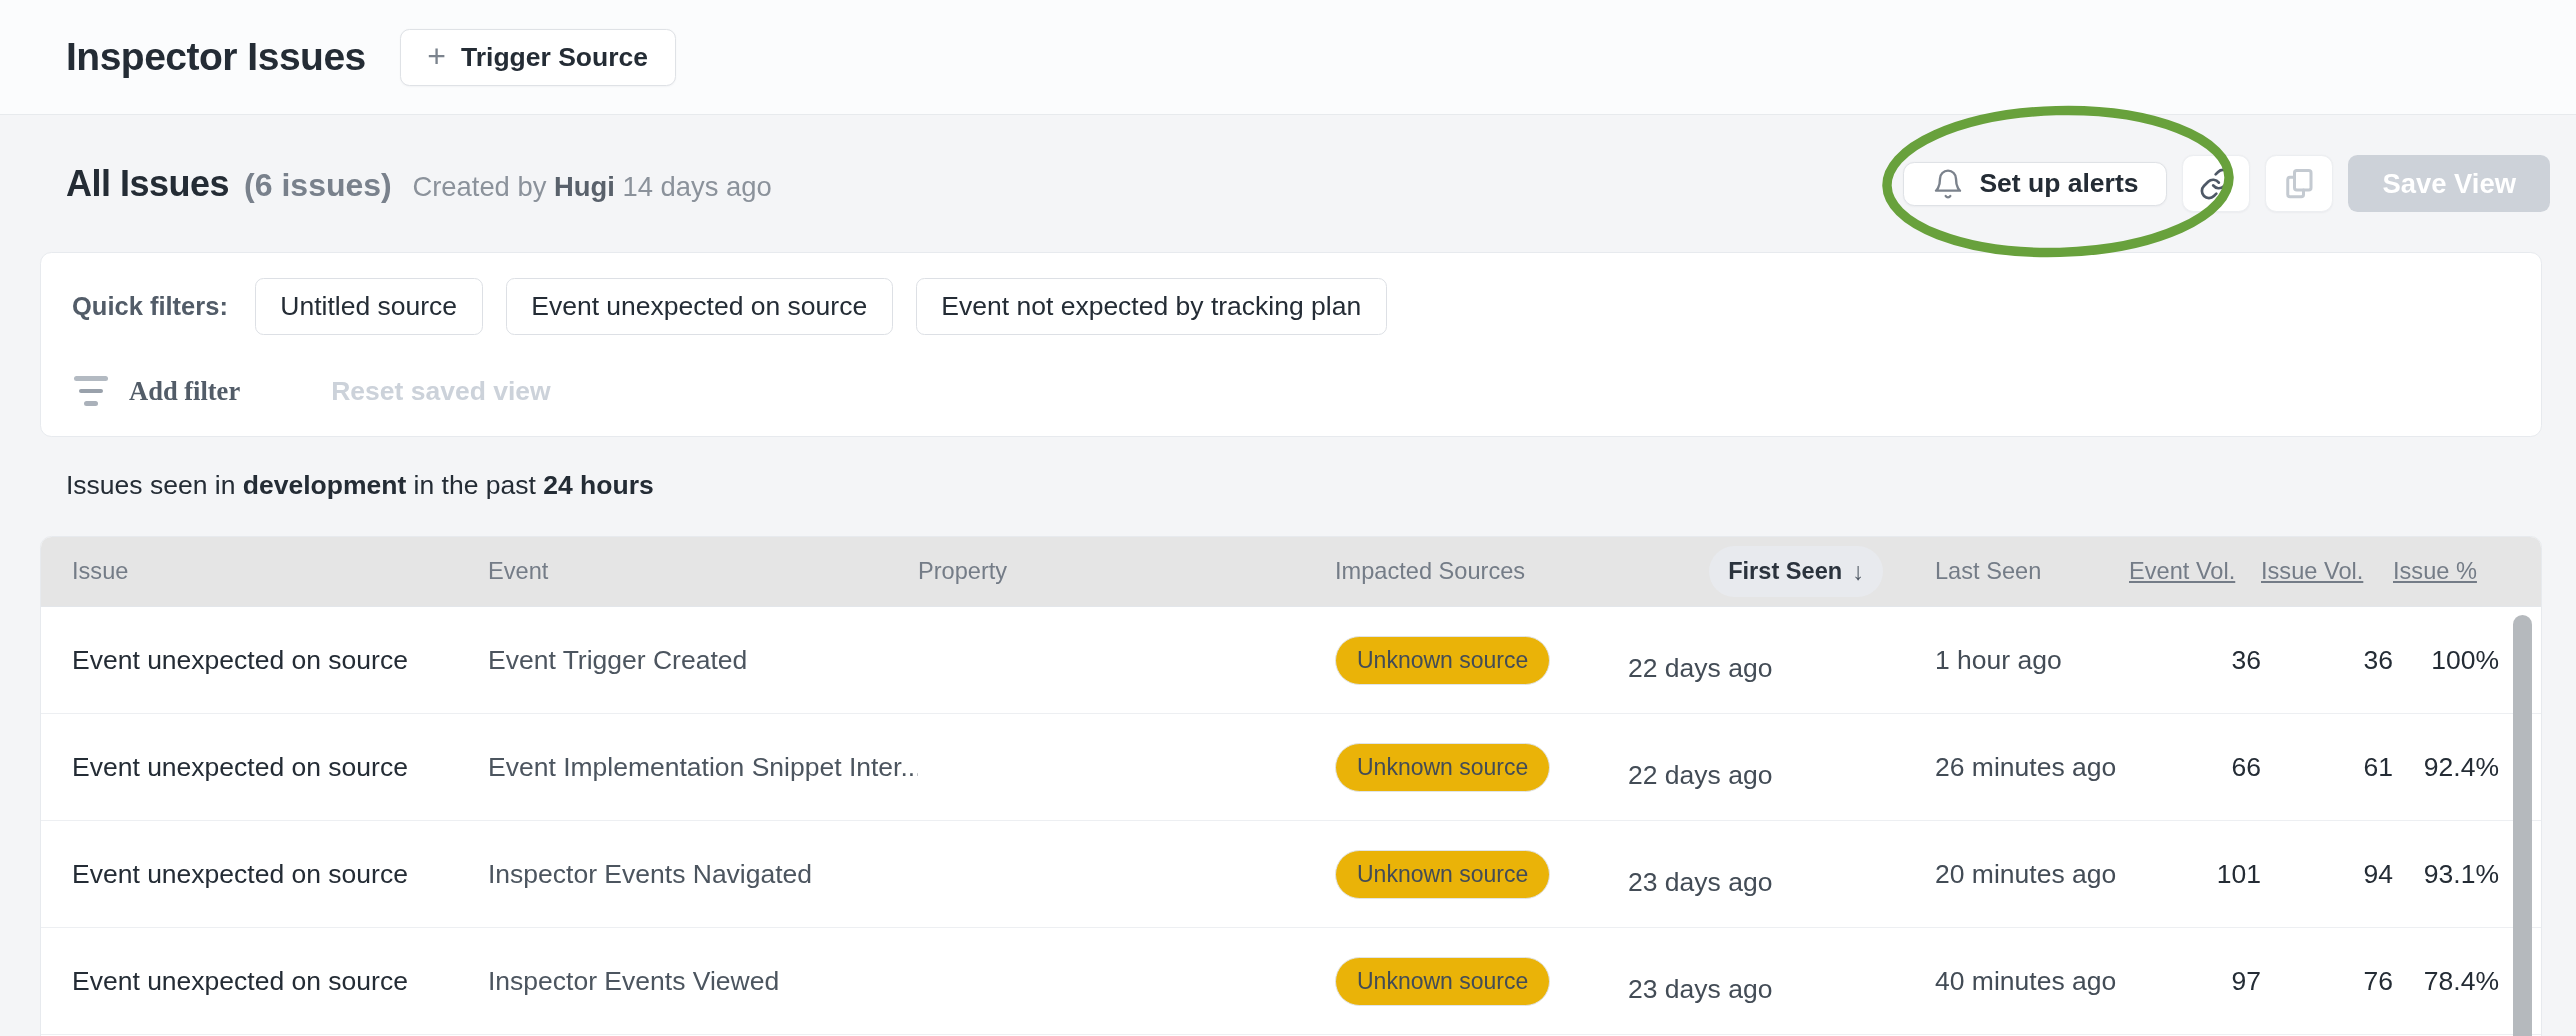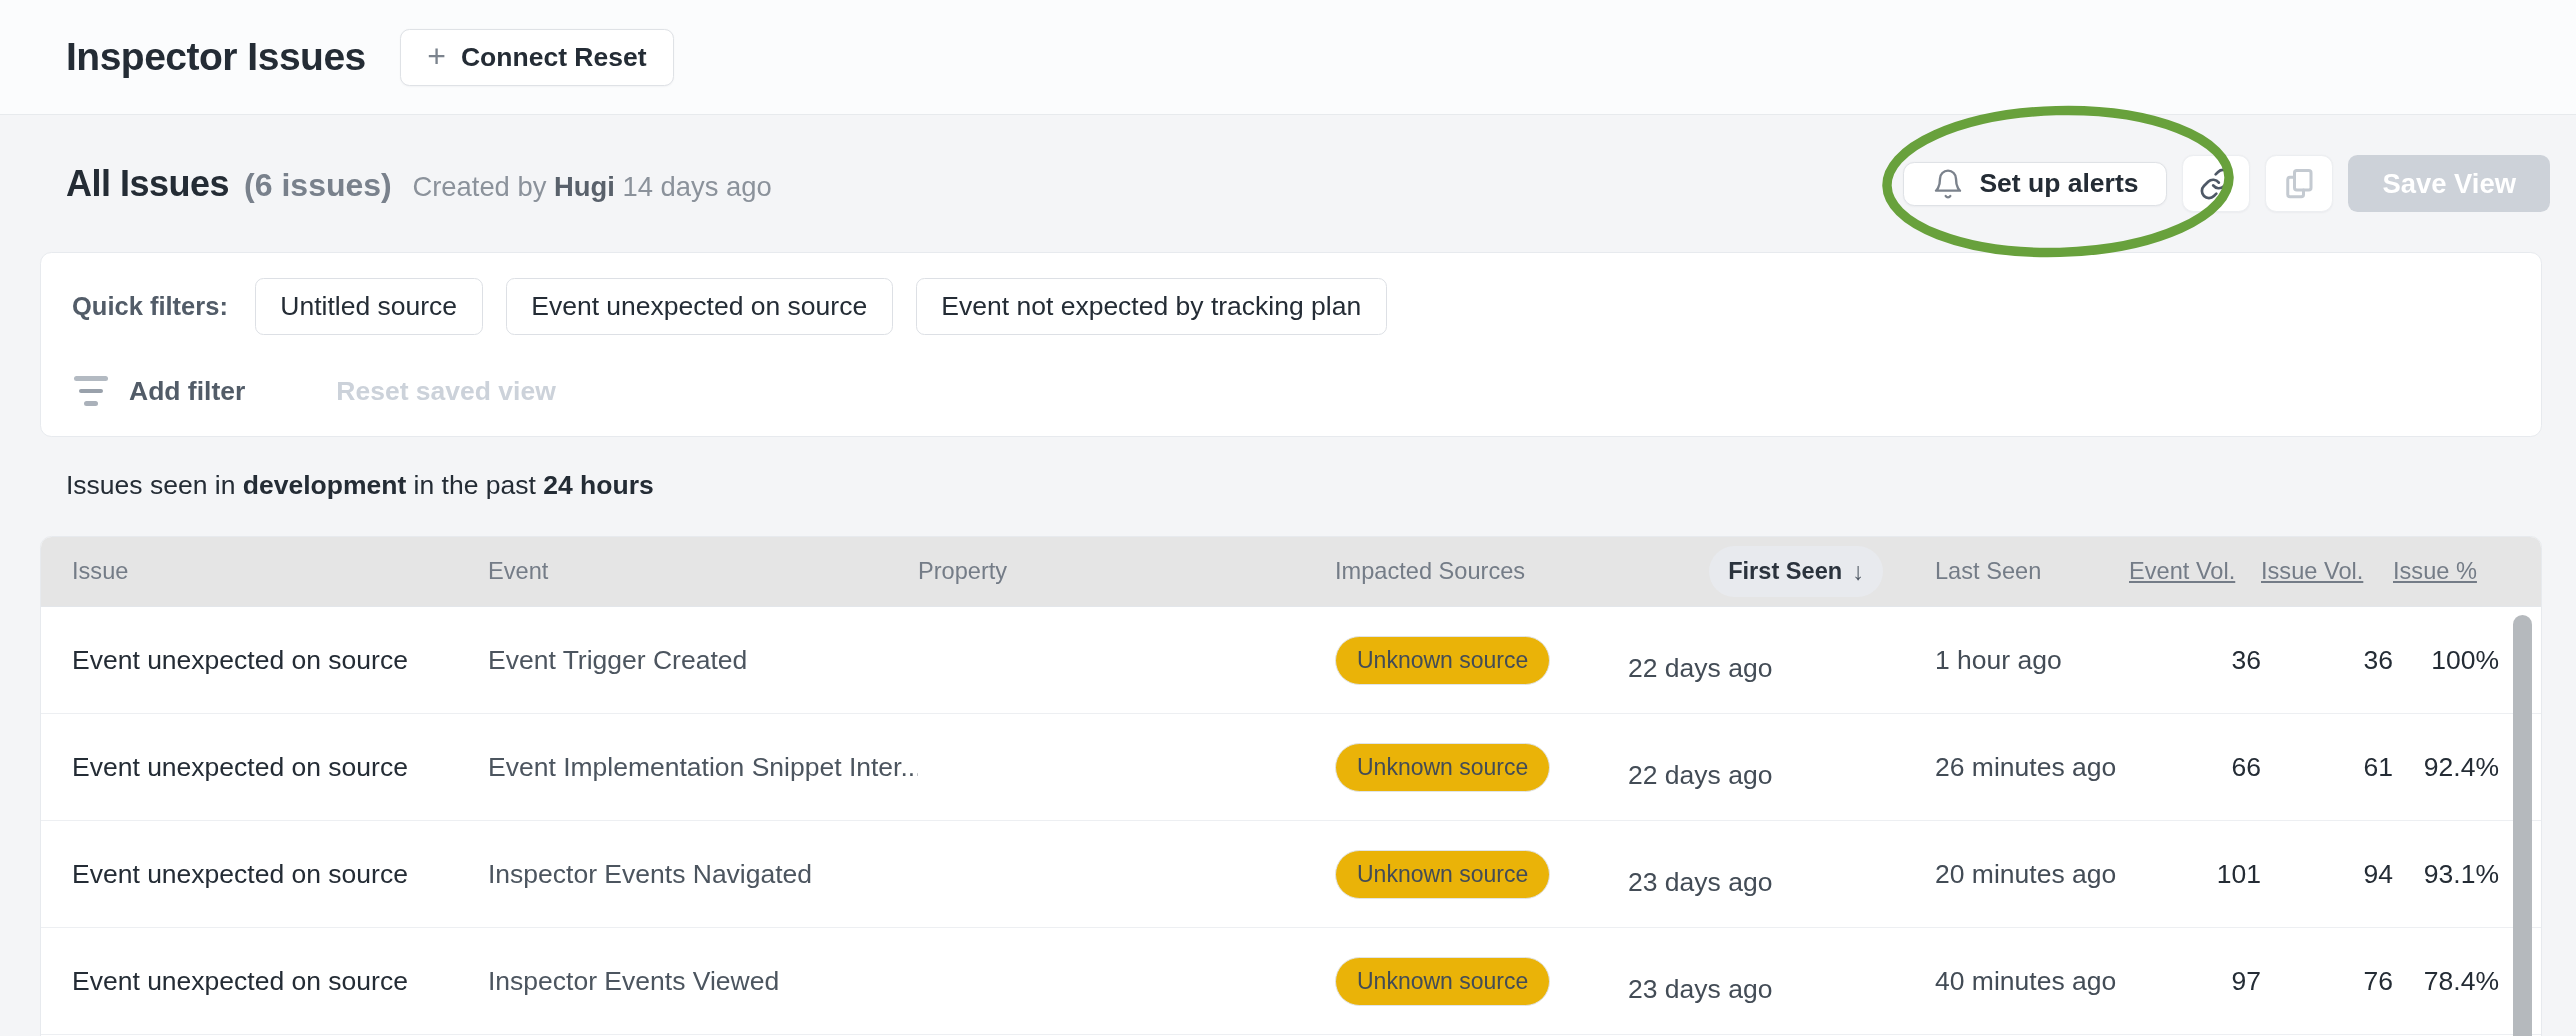--- a/index.html
+++ b/index.html
@@ -58,21 +58,21 @@
     height:57px; padding:0 24.6px; font-size:26.5px; color:#242c35; font-weight:400;
     background:#fff; border:1.9px solid #dde0e5; border-radius:8.5px; white-space:nowrap;
     display:inline-flex; align-items:center; cursor:pointer;
   }
   .af-row { display:flex; align-items:center; gap:19px; margin-top:28px; height:57px; }
   .filter-icon { display:inline-flex; flex-direction:column; align-items:center; gap:7.6px; width:38px; }
   .filter-icon span { display:block; height:4.7px; border-radius:2.8px; background:#99a1ab; }
   .filter-icon .f1 { width:34px; background:#b3bac2; }
   .filter-icon .f2 { width:24.6px; }
   .filter-icon .f3 { width:14px; background:#aab1ba; }
-  .add-filter-label { font-size:26.5px; font-weight:700; color:#525c68; cursor:pointer; }
+  .add-filter-label { font-size:26.5px; font-weight:700; color:#525c68; cursor:pointer;font-family:Liberation Serif, serif; }
   .reset-label { font-size:26.5px; font-weight:700; color:#ccd2da; margin-left:72px; }
 
   
   .summary { position:absolute; left:66px; top:470px; font-size:26.5px; color:#242c35; }
   .summary b { font-weight:700; }
 
   
   .table-card {
     position:absolute; left:40px; top:536px; width:2502px; height:567px;
     background:#fff; border:1.9px solid #e7eaee; border-radius:11.3px 11.3px 0 0;
@@ -120,21 +120,21 @@
 </style>
 </head>
 <body>
 
 <div class="page">
 
   <div class="topbar">
     <div class="page-title">Inspector Issues</div>
     <button class="btn connect-btn">
       <span class="plus-glyph">+</span>
-      <span>Connect Reset</span>
+      <span>Trigger Source</span>
     </button>
   </div>
 
   <div class="viewbar">
     <div class="view-title-group">
       <span class="view-title">All Issues</span>
       <span class="view-count">(6 issues)</span>
       <span class="view-meta">
         <span>Created by</span>
         <b>Hugi</b>

